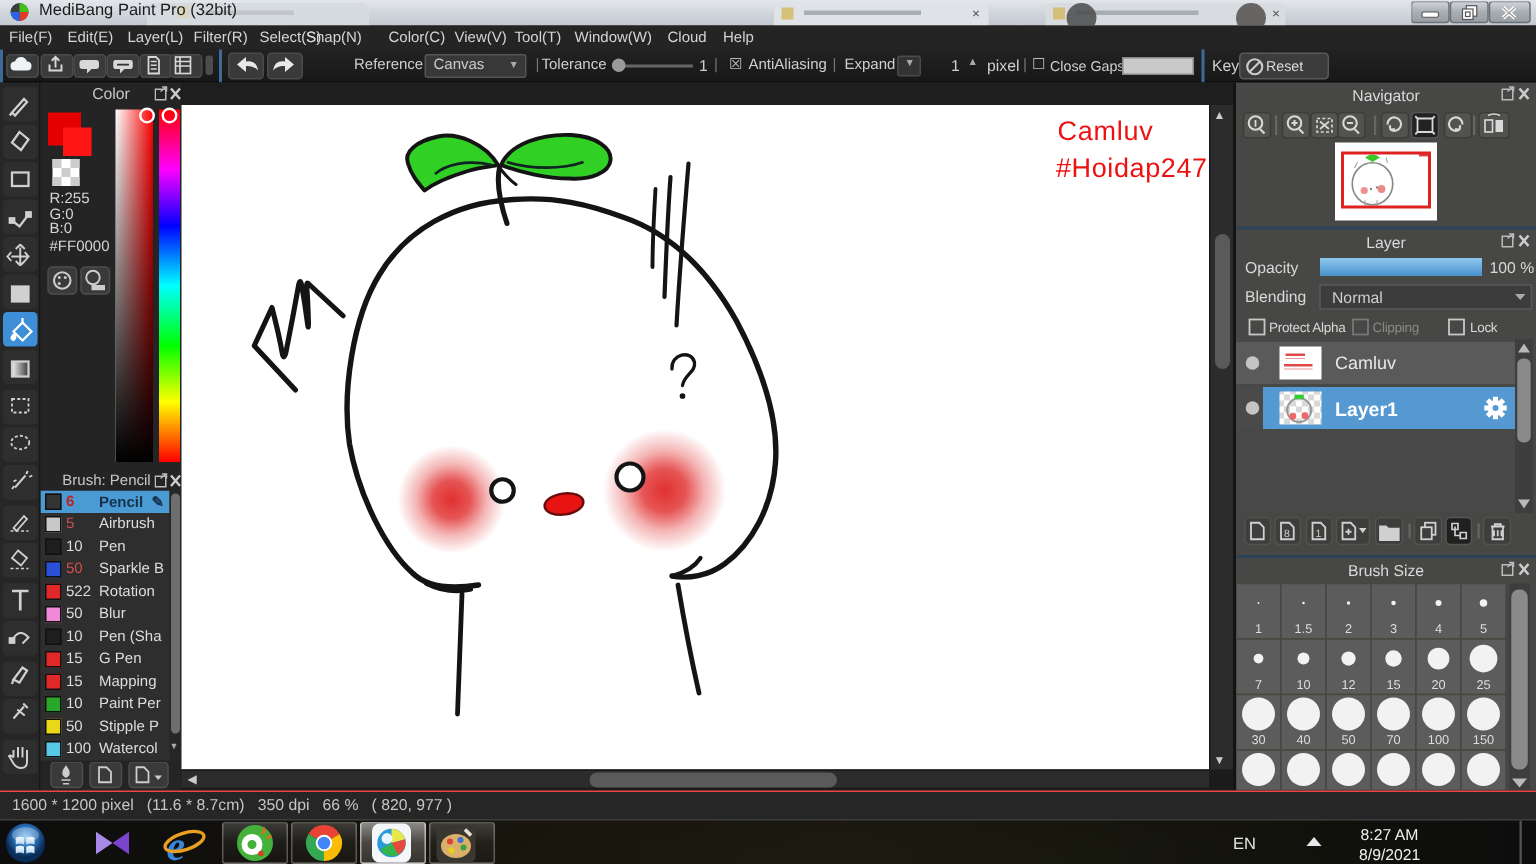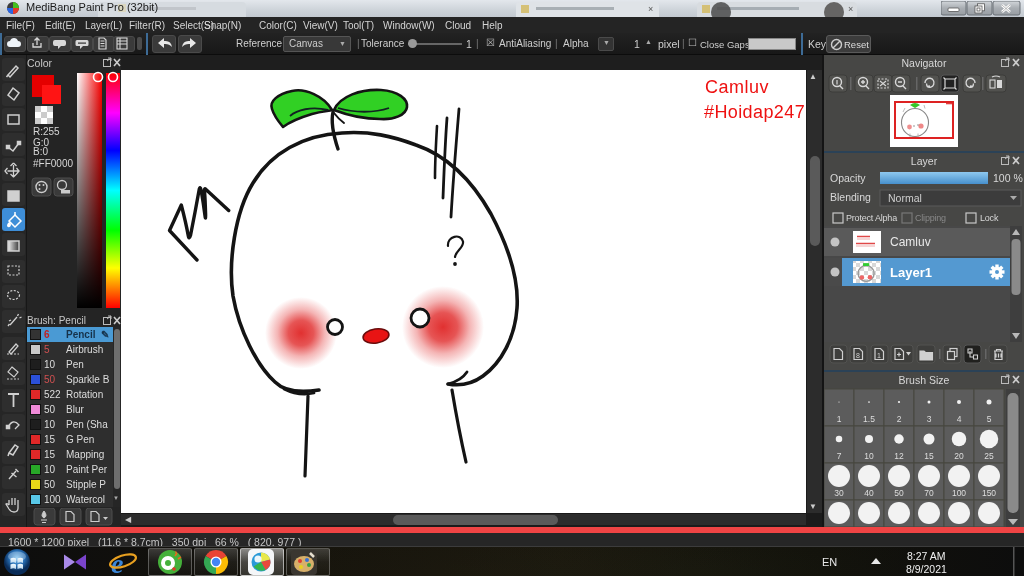--- a/index.html
+++ b/index.html
@@ -25,36 +25,36 @@
   border:1px solid #4a4a4a; border-radius:3px; }
 .tlabel { position:absolute; top:5px; font-size:10.5px; color:#cfcfcf; }
 .tsep { position:absolute; top:5px; color:#777; font-size:10px; }
 
 
 #toolcol { position:absolute; left:0; top:55px; width:27px; height:472px; background:#262626; border-right:1px solid #171717;}
 .tool { position:absolute; left:2px; width:23px; height:23px; background:#2e2e2e; border-radius:3px; }
 .tool.sel { background:#3e8ed8; }
 #colorpanel { position:absolute; left:27px; top:55px; width:94px; height:258px; background:#242424; }
 #brushpanel { position:absolute; left:27px; top:313px; width:94px; height:214px; background:#242424; }
-.ptitle { font-size:10.5px; color:#c8c8c8; }
+.ptitle { font-size:10.5px; color:#c8c8c8; text-align:center; }
 .brow { position:absolute; left:0; width:86px; height:15px; font-size:10px; color:#ddd; }
 .brow .sw { position:absolute; left:3px; top:2px; width:11px; height:11px; border:1px solid #111; }
 .brow .num { position:absolute; left:17px; top:2px; width:22px; text-align:left; }
 .brow .nm { position:absolute; left:39px; top:2px; white-space:nowrap; }
 
 #canvasarea { position:absolute; left:121px; top:55px; width:701px; height:472px; background:#1b1b1b; }
 #cantabs { position:absolute; left:0; top:0; width:701px; height:15px; background:#1e1e1e; }
 #cantab { position:absolute; left:6px; top:1px; width:347px; height:14px; background:linear-gradient(#3c3c3c,#2b2b2b); border:1px solid #141414; border-radius:3px 3px 0 0; color:#c0c0c0; font-size:9.5px; text-align:center; line-height:14px;}
 #whitecv { position:absolute; left:0; top:15px; width:685px; height:443px; background:#fff; }
 #vsb { position:absolute; left:685px; top:15px; width:16px; height:443px; background:#2c2c2c; border-left:1px solid #1a1a1a;}
 #hsb { position:absolute; left:0; top:458px; width:685px; height:12px; background:#2c2c2c; border-top:1px solid #1a1a1a;}
 
 #rightcol { position:absolute; left:822px; top:55px; width:202px; height:472px; background:#474745; border-left:2px solid #141414; }
 
-#statusbar { position:absolute; left:0; top:527px; width:1024px; height:19px; background:#262626; border-top:6px solid #ef4444;
+#statusbar { position:absolute; left:0; top:527px; width:1024px; height:19px; background:#262626; border-top:1px solid #ef4444;
   color:#c6c6c6; font-size:10.5px; line-height:19px; padding-left:8px; }
 #taskbar { position:absolute; left:0; top:546px; width:1024px; height:30px;
   background:radial-gradient(ellipse 300px 60px at 480px 30px, #26221240, transparent), radial-gradient(ellipse 260px 50px at 700px 25px, #1e251540, transparent), linear-gradient(90deg,#0d0d0d,#15130c 30%,#1a170e 55%,#12110b 80%,#0d0d0d);
   border-top:1px solid #3c3c3c; }
 .tkbtn { position:absolute; top:1px; width:44px; height:28px; border:1px solid rgba(255,255,255,0.28);
   border-radius:2px; background:linear-gradient(rgba(255,255,255,0.18),rgba(255,255,255,0.05) 50%,rgba(255,255,255,0.02)); }
 </style>
 </head>
 <body>
 <div id="screen">
@@ -161,34 +161,34 @@
   <div style="position:absolute;left:283px;top:3px;width:68px;height:16px;background:#383838;border:1px solid #555;border-radius:2px;color:#ccc;font-size:10px;line-height:14px;padding-left:5px;">Canvas<span style="position:absolute;right:4px;top:0px;font-size:7px;color:#aaa">▼</span></div>
   <span class="tsep" style="left:357px">|</span>
   <span class="tlabel" style="left:361px;font-size:10px">Tolerance</span>
   <div style="position:absolute;left:408px;top:10px;width:54px;height:2px;background:#666;"></div>
   <div style="position:absolute;left:408px;top:6px;width:9px;height:9px;background:#9a9a9a;border-radius:50%;"></div>
   <span class="tlabel" style="left:466px">1</span>
   <span class="tsep" style="left:476px">|</span>
   <span class="tlabel" style="left:486px;top:4px;font-size:10px;color:#bbb">☒</span>
   <span class="tlabel" style="left:499px;font-size:10px">AntiAliasing</span>
   <span class="tsep" style="left:555px">|</span>
-  <span class="tlabel" style="left:563px;font-size:10px">Alpha</span>
+  <span class="tlabel" style="left:563px;font-size:10px">Expand</span>
   <div style="position:absolute;left:598px;top:4px;width:16px;height:14px;background:#333;border:1px solid #4a4a4a;border-radius:2px;">
         <span style="position:absolute;left:4px;top:1px;font-size:7px;color:#aaa">▼</span>
       </div>
   <span class="tlabel" style="left:634px">1</span>
   <span class="tlabel" style="left:645px;font-size:7px;top:5px;color:#aaa">▲</span>
   <span class="tlabel" style="left:658px">pixel</span>
   <span class="tsep" style="left:682px">|</span>
   <span class="tlabel" style="left:688px;top:4px;font-size:10px;color:#bbb">☐</span>
   <span class="tlabel" style="left:700px;font-size:9.5px;top:6px">Close Gaps</span>
   <div style="position:absolute;left:748px;top:5px;width:48px;height:12px;background:#c9c9c9;border:1px solid #888;"></div>
   <div style="position:absolute;left:801px;top:0;width:2px;height:22px;background:#3d6b96"></div>
   <span class="tlabel" style="left:808px">Key</span>
-  <div style="position:absolute;left:826px;top:2px;width:45px;height:18px;background:#3c3c3c;border:1px solid #5a5a5a;border-radius:3px;color:#ddd;font-size:10px;">
+  <div style="position:absolute;left:826px;top:2px;width:60px;height:18px;background:#3c3c3c;border:1px solid #5a5a5a;border-radius:3px;color:#ddd;font-size:10px;">
     <svg class="abs" style="left:3px;top:2px" width="13" height="13">
           <circle cx="6.5" cy="6.5" r="5" fill="none" stroke="#ccc" stroke-width="1.4"></circle>
           <line x1="3" y1="10" x2="10" y2="3" stroke="#ccc" stroke-width="1.4"></line>
         </svg>
     <span style="position:absolute;left:17px;top:3px;font-size:9.5px">Reset</span>
   </div>
 </div>
 
 <div id="toolcol">
   <div class="tool" style="top:3px"></div>

